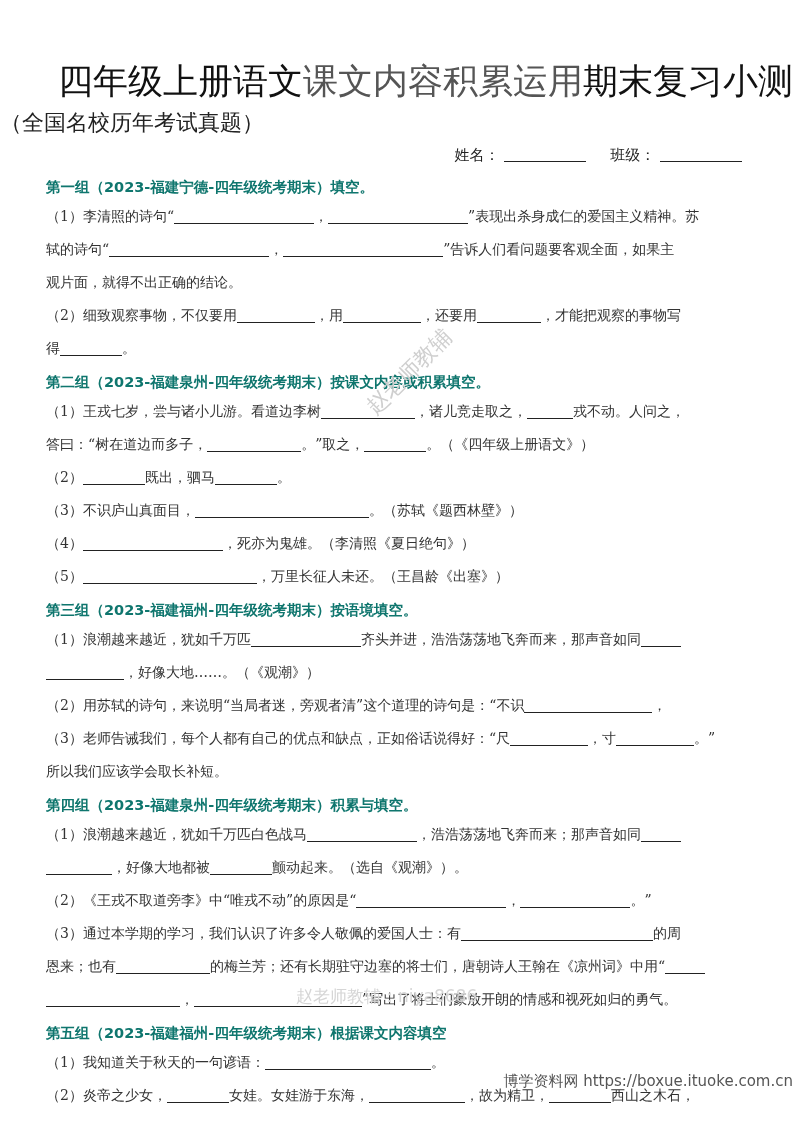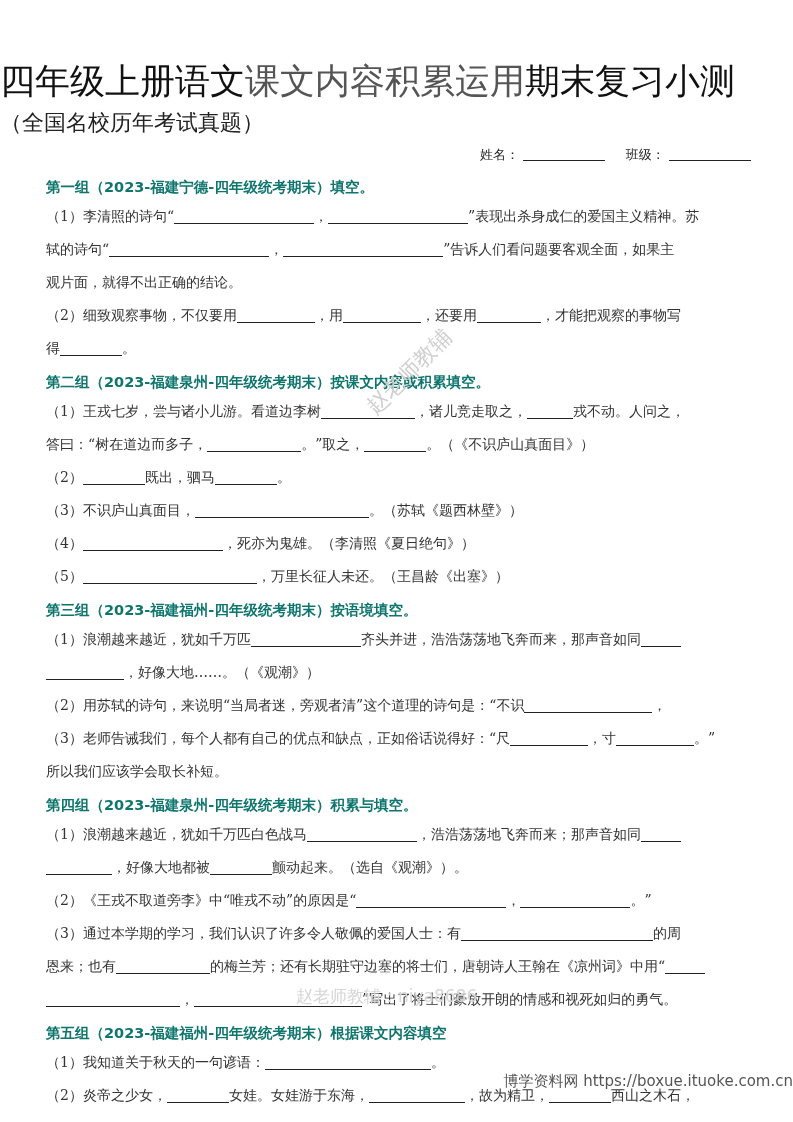--- a/index.html
+++ b/index.html
@@ -1,24 +1,24 @@
 <!DOCTYPE html>
 <html><head>
 <meta charset="utf-8">
 <style>
   html, body { margin:0; padding:0; background:#ffffff; }
   body { width:793px; height:1122px; position:relative; overflow:hidden;
          font-family:"DejaVu Serif","Liberation Serif",serif; color:#222; }
-  .title { position:absolute; left:0; top:58px; width:729px; text-align:center;
+  .title { position:absolute; left:0; top:58px; width:793px; text-align:right;
            font-family:"DejaVu Sans","Liberation Sans",sans-serif; font-size:35px;
            letter-spacing:0px; color:#111; white-space:nowrap; }
   .title .gray { color:#555; }
   .subtitle { position:absolute; left:0; top:108px; width:793px; 
               font-family:"DejaVu Sans","Liberation Sans",sans-serif; font-size:22px; color:#222; }
-  .namerow { position:absolute; top:146px; right:42px; font-size:13px; color:#222; white-space:nowrap; }
+  .namerow { position:absolute; top:146px; right:51px; font-size:15px; color:#222; white-space:nowrap; }
   .namerow .blank { display:inline-block; border-bottom:1px solid #222; vertical-align:-2px; height:14px; }
   .content { position:absolute; left:46px; top:170px; width:705px; }
   .group-head { font-family:"DejaVu Sans","Liberation Sans",sans-serif; font-weight:bold;
                 font-size:14.5px; color:#0f766e; line-height:26px; margin-top:4px; }
   .line { font-size:14px; line-height:33px; white-space:nowrap; color:#333; }
   .blank { display:inline-block; border-bottom:1px solid #222; height:15px; vertical-align:-3px; }
   .watermark1 { position:absolute; left:360px; top:400px; transform:rotate(-45deg);
                 font-size:22px; color:#cfcfcf; white-space:nowrap; transform-origin:left top;
                 font-family:"DejaVu Sans",sans-serif; pointer-events:none; }
   .watermark2 { position:absolute; left:296px; top:985px; font-size:17px; color:#d6d6d6;
@@ -47,21 +47,21 @@
       <div class="group-head">第一组（2023-福建宁德-四年级统考期末）填空。</div>
       <div class="line"><span>（1）李清照的诗句“</span><span class="blank" style="width: 140px;"></span><span>，</span><span class="blank" style="width: 140px;"></span><span>”表现出杀身成仁的爱国主义精神。苏</span></div>
       <div class="line"><span>轼的诗句“</span><span class="blank" style="width: 160px;"></span><span>，</span><span class="blank" style="width: 160px;"></span><span>”告诉人们看问题要客观全面，如果主</span></div>
       <div class="line"><span>观片面，就得不出正确的结论。</span></div>
       <div class="line"><span>（2）细致观察事物，不仅要用</span><span class="blank" style="width: 78px;"></span><span>，用</span><span class="blank" style="width: 78px;"></span><span>，还要用</span><span class="blank" style="width: 64px;"></span><span>，才能把观察的事物写</span></div>
       <div class="line"><span>得</span><span class="blank" style="width: 62px;"></span><span>。</span></div>
     </div>
     <div>
       <div class="group-head">第二组（2023-福建泉州-四年级统考期末）按课文内容或积累填空。</div>
       <div class="line"><span>（1）王戎七岁，尝与诸小儿游。看道边李树</span><span class="blank" style="width: 94px;"></span><span>，诸儿竞走取之，</span><span class="blank" style="width: 46px;"></span><span>戎不动。人问之，</span></div>
-      <div class="line"><span>答曰：“树在道边而多子，</span><span class="blank" style="width: 94px;"></span><span>。”取之，</span><span class="blank" style="width: 62px;"></span><span>。（《不识庐山真面目》）</span></div>
+      <div class="line"><span>答曰：“树在道边而多子，</span><span class="blank" style="width: 94px;"></span><span>。”取之，</span><span class="blank" style="width: 62px;"></span><span>。（《四年级上册语文》）</span></div>
       <div class="line"><span>（2）</span><span class="blank" style="width: 62px;"></span><span>既出，驷马</span><span class="blank" style="width: 62px;"></span><span>。</span></div>
       <div class="line"><span>（3）不识庐山真面目，</span><span class="blank" style="width: 174px;"></span><span>。（苏轼《题西林壁》）</span></div>
       <div class="line"><span>（4）</span><span class="blank" style="width: 140px;"></span><span>，死亦为鬼雄。（李清照《夏日绝句》）</span></div>
       <div class="line"><span>（5）</span><span class="blank" style="width: 174px;"></span><span>，万里长征人未还。（王昌龄《出塞》）</span></div>
     </div>
     <div>
       <div class="group-head">第三组（2023-福建福州-四年级统考期末）按语境填空。</div>
       <div class="line"><span>（1）浪潮越来越近，犹如千万匹</span><span class="blank" style="width: 110px;"></span><span>齐头并进，浩浩荡荡地飞奔而来，那声音如同</span><span class="blank" style="width: 40px;"></span></div>
       <div class="line"><span class="blank" style="width: 78px;"></span><span>，好像大地……。（《观潮》）</span></div>
       <div class="line"><span>（2）用苏轼的诗句，来说明“当局者迷，旁观者清”这个道理的诗句是：“不识</span><span class="blank" style="width: 128px;"></span><span>，</span></div>

